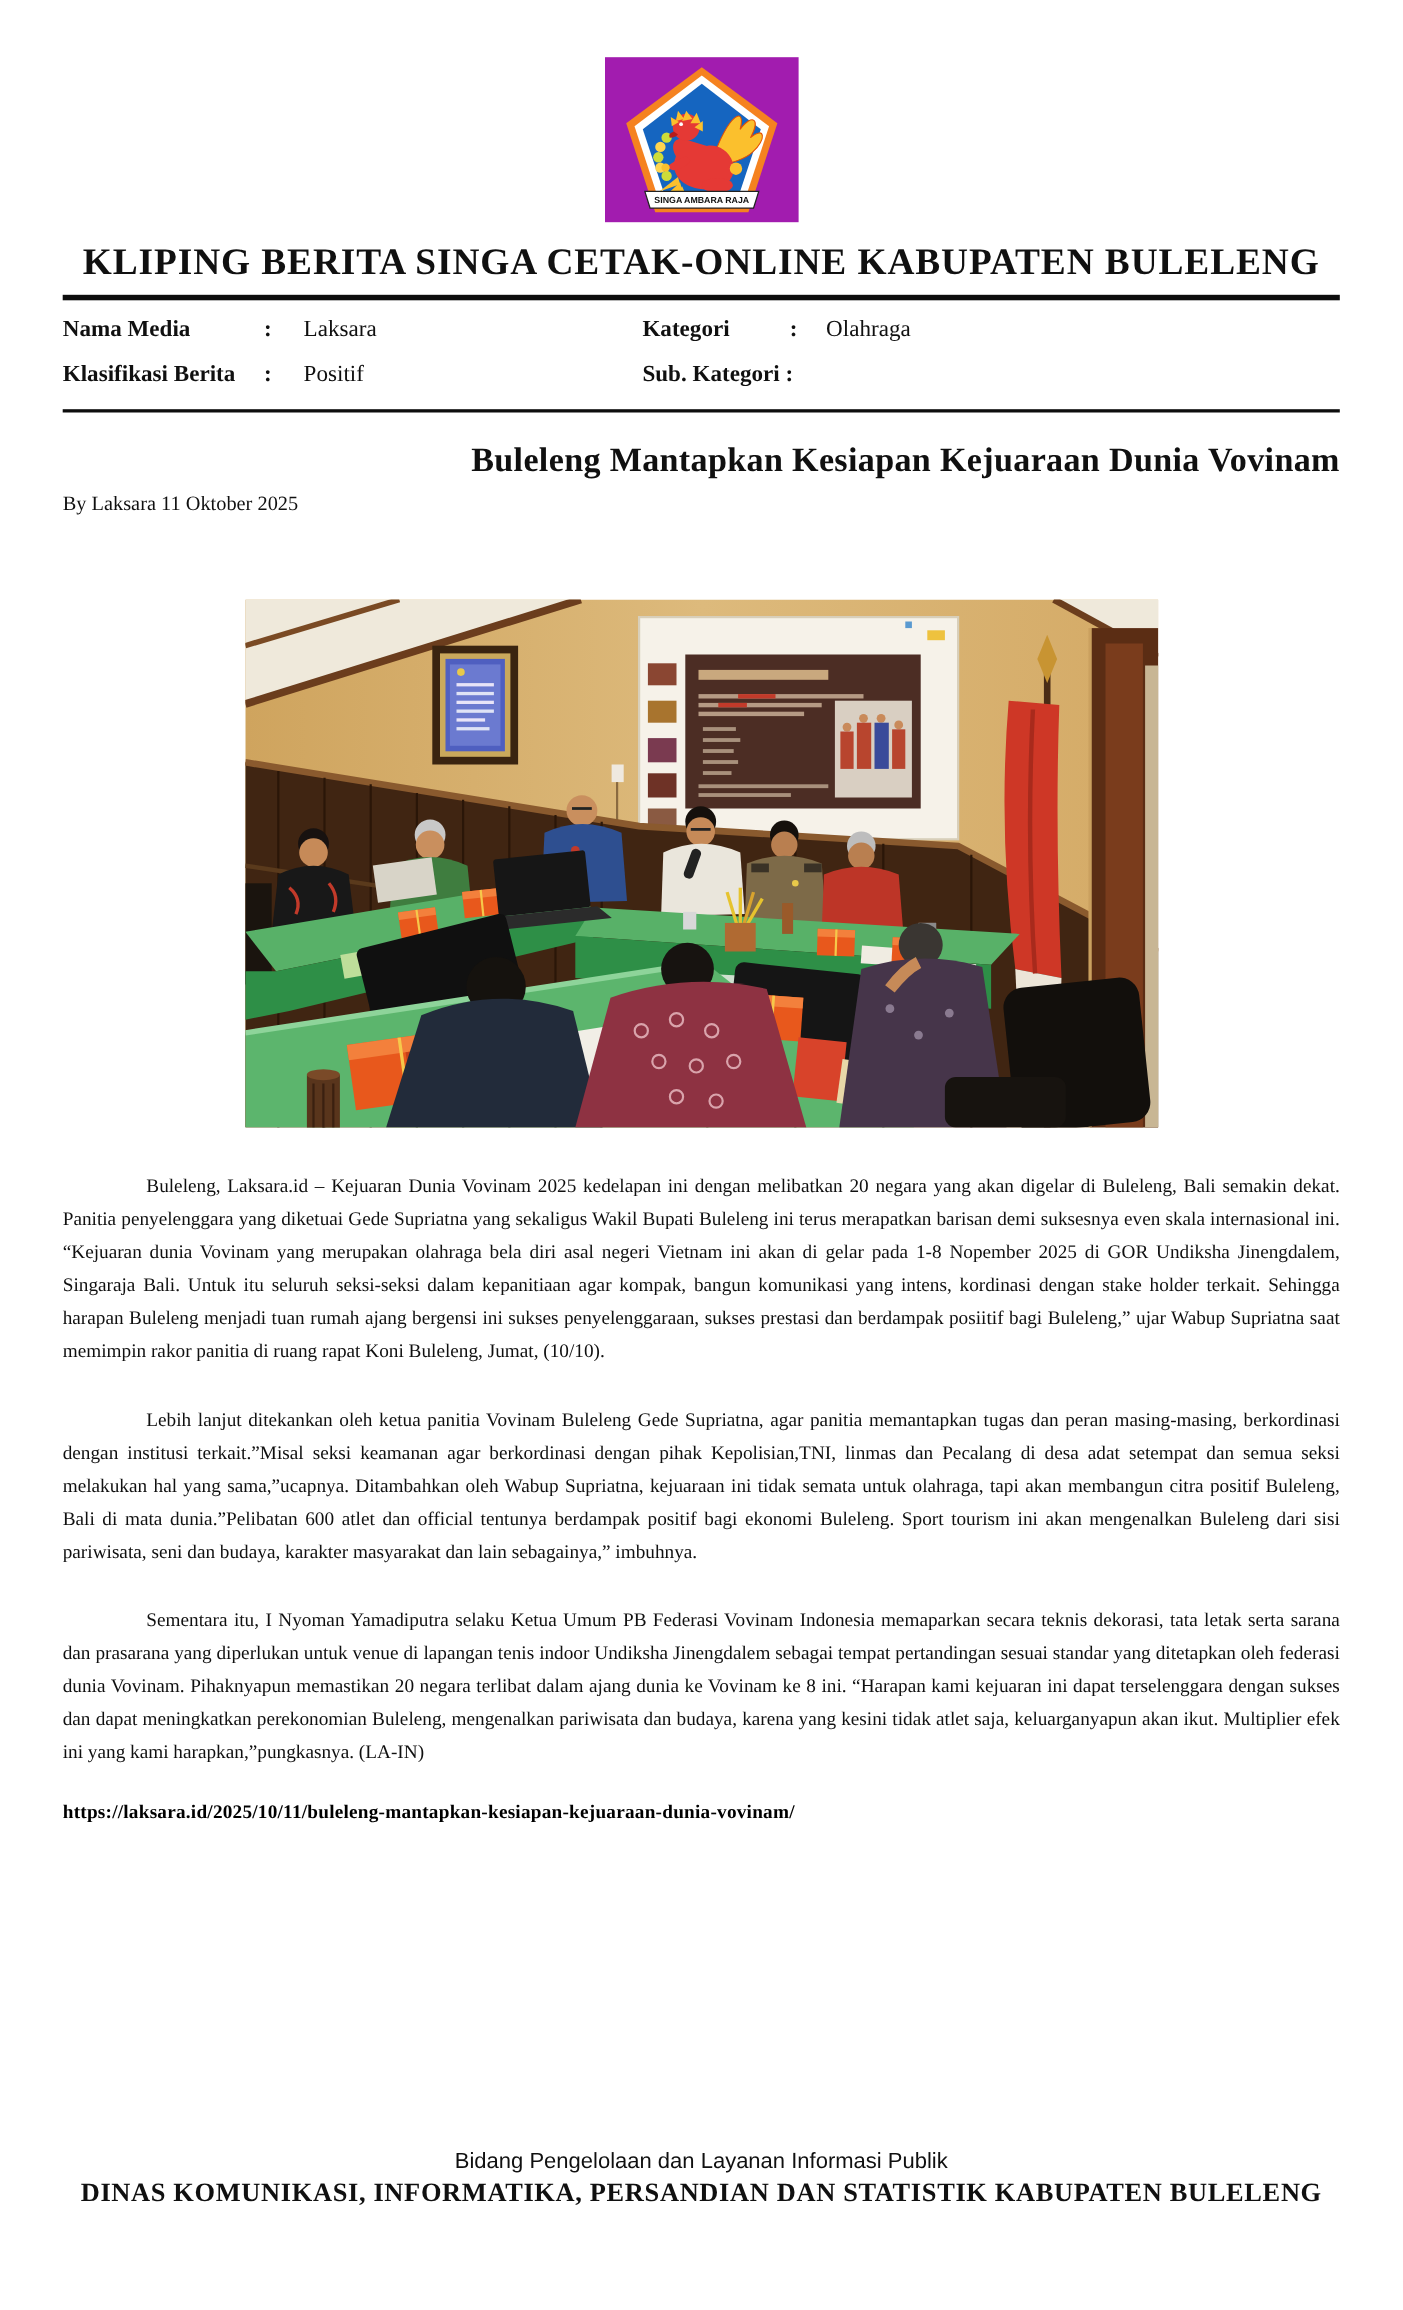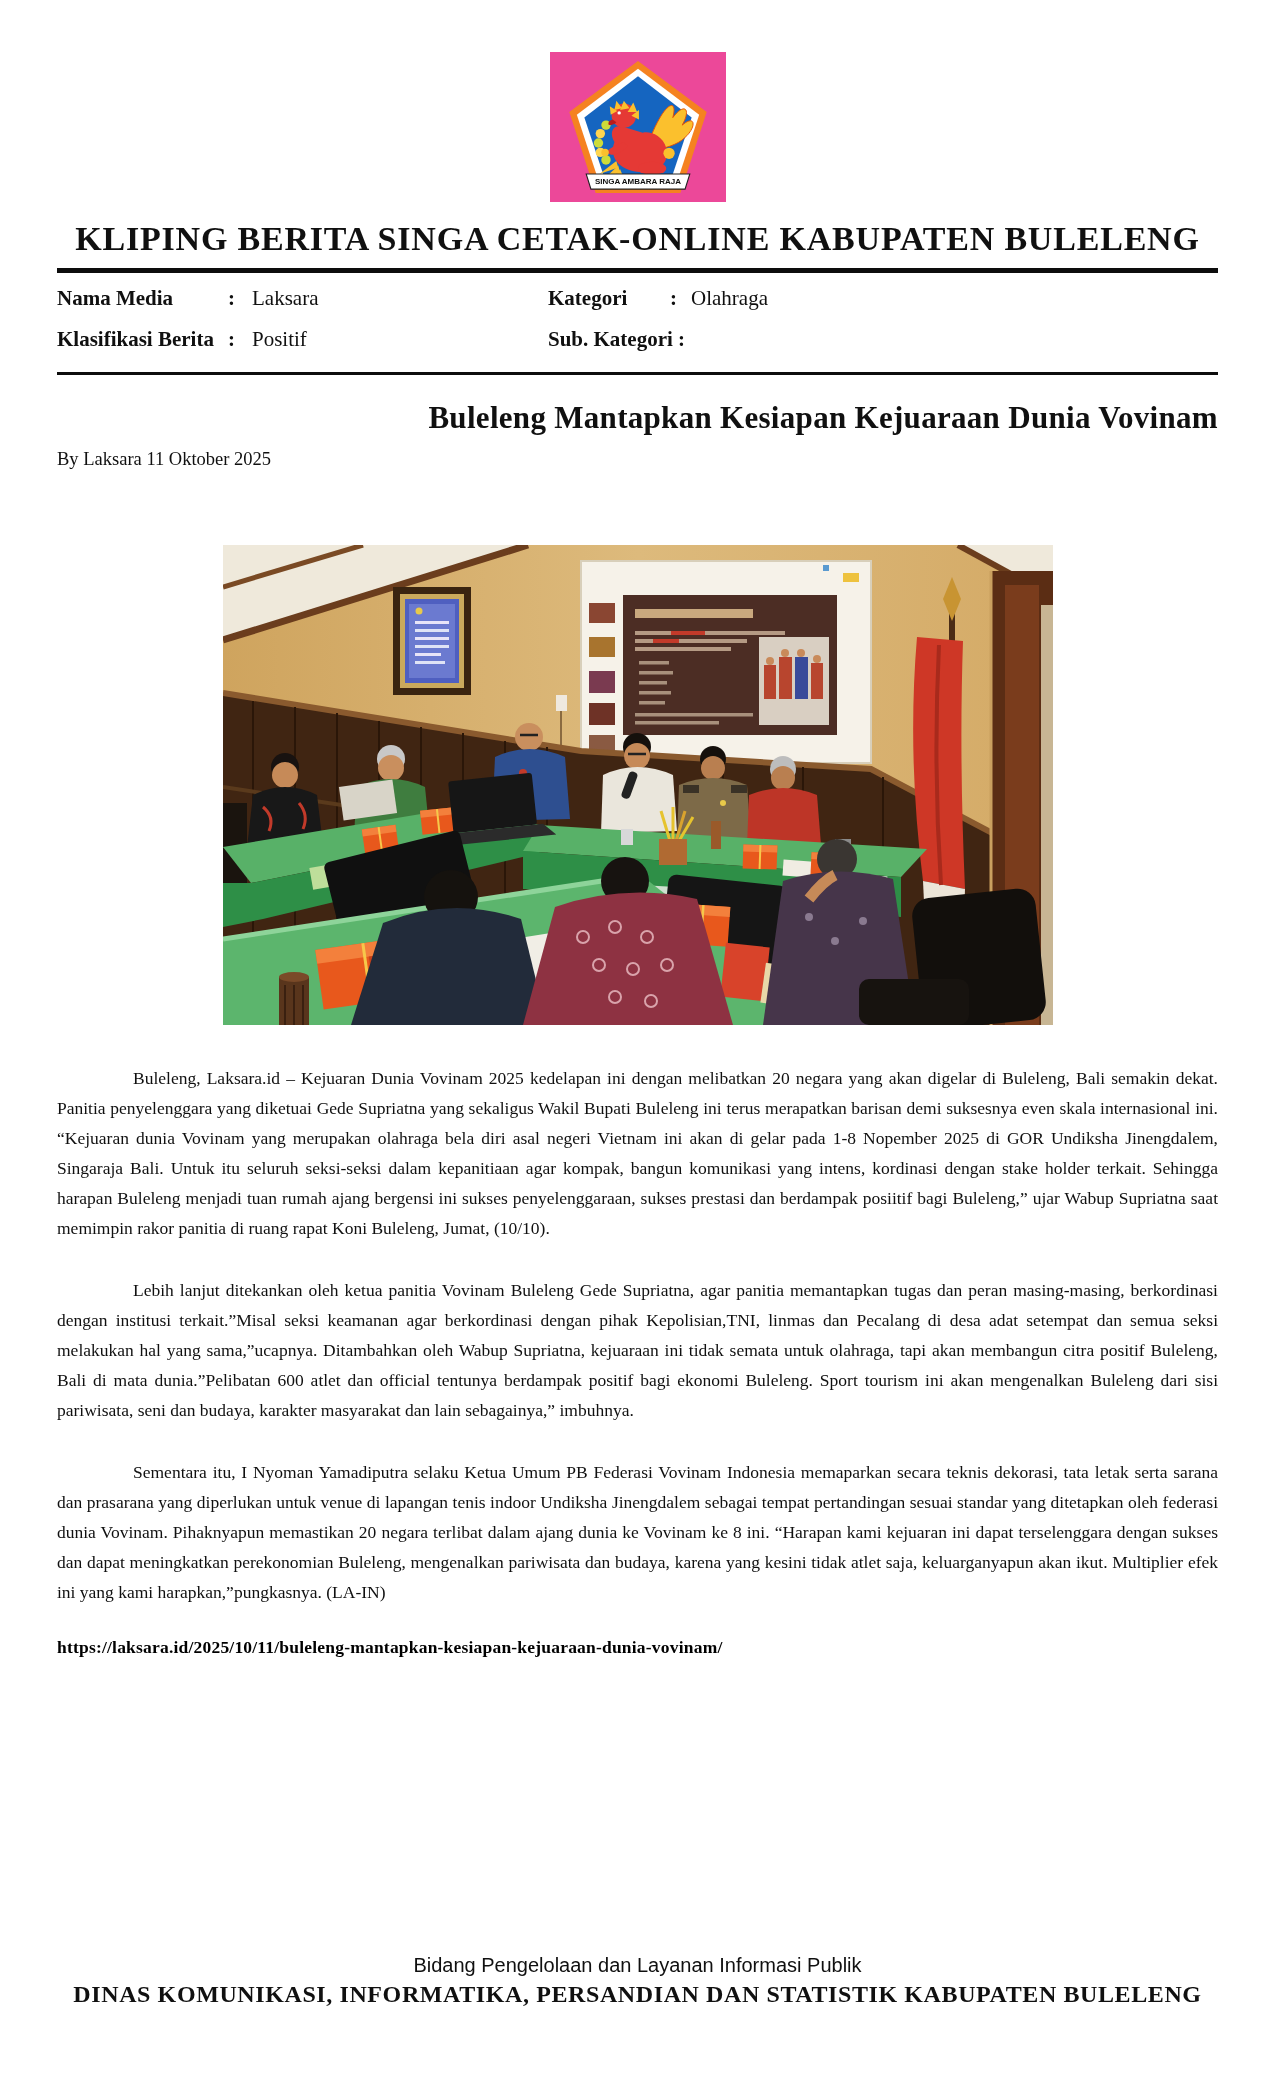--- a/index.html
+++ b/index.html
@@ -3,33 +3,33 @@
 <meta charset="utf-8">
 <style>
   html,body{margin:0;padding:0;}
   body{
     width:1275px;height:2100px;background:#ffffff;
     font-family:"Liberation Serif", serif;color:#101010;
     overflow:hidden;position:relative;
   }
   .page{padding:0 57px;}
   .logo-wrap{
-    width:176px;height:150px;margin:52px auto 0;background:#ec4899;
+    width:176px;height:150px;margin:52px auto 0;background:#a21caf;
     display:flex;align-items:center;justify-content:center;
   }
   h1.doc-title{
     margin:18px 0 0;text-align:center;font-size:34px;font-weight:bold;
     letter-spacing:0.8px;white-space:nowrap;
   }
   .rule-thick{border:none;border-top:5px solid #0d0d0d;margin:10px 0 0;}
   .rule-mid{border:none;border-top:3px solid #0d0d0d;margin:12px 0 0;}
   .meta{margin-top:5px;font-size:21px;}
   .meta-row{
     display:grid;grid-template-columns:171px 24px 296px 122px 21px auto;
-    align-items:baseline;padding:8px 0;
+    align-items:baseline;padding:8px 0;gap:12px;
   }
   .meta-label{font-weight:bold;}
   .meta-colon{font-weight:bold;}
   .article-title{text-align:right;font-size:31px;font-weight:bold;margin:25px 0 0;letter-spacing:0.3px;}
   .byline{text-align:left;font-size:18.5px;font-weight:normal;margin-top:13px;}
   figure.photo{margin:75px auto 0;width:830px;height:480px;padding:0;}
   figure.photo svg{display:block;}
   .body-text p{
     font-size:17.5px;line-height:30px;text-align:justify;text-indent:76px;margin:0;
   }

